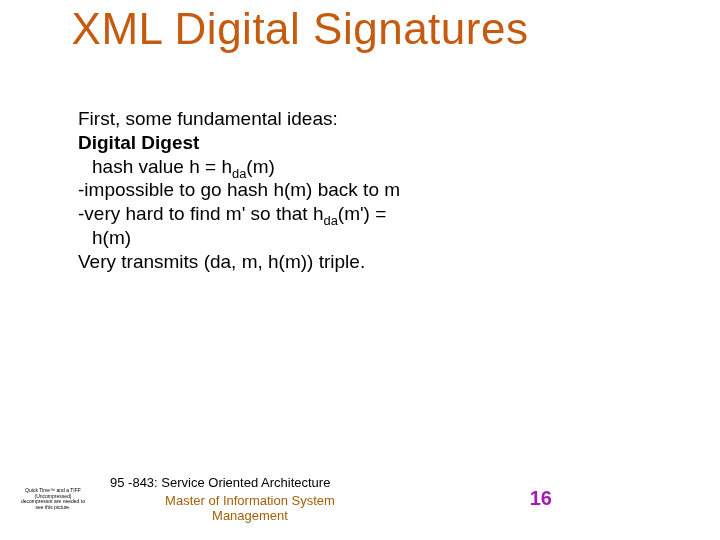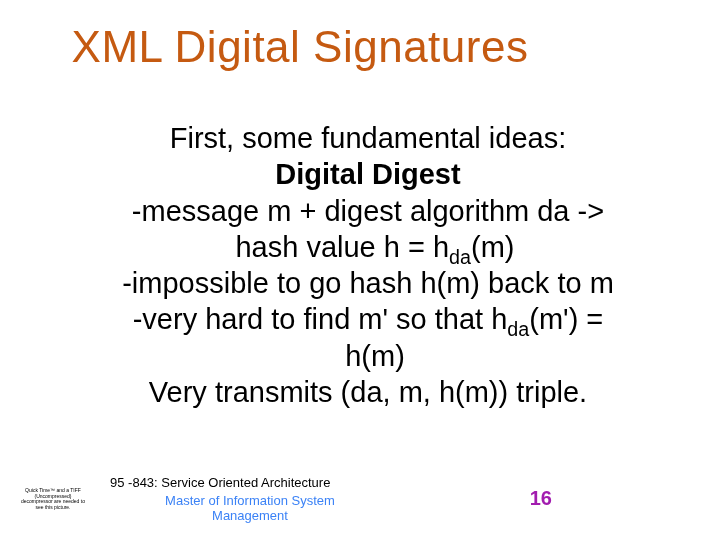--- a/index.html
+++ b/index.html
@@ -14,38 +14,37 @@
     position: relative;
   }
   .slide {
     width: 720px;
     height: 540px;
     position: relative;
     box-sizing: border-box;
   }
   .title {
     position: absolute;
-    top: 22px;
+    top: 4px;
     left: 0;
     width: 600px;
     text-align: center;
     font-size: 44px;
     color: #c55a11;
     font-weight: 400;
     letter-spacing: 0.5px;
   }
   .body {
     position: absolute;
-    top: 120px;
+    top: 107px;
     left: 78px;
     width: 580px;
-    font-size: 29px;
+    font-size: 19px;
     line-height: 1.25;
     color: #000000;
-    text-align: center;
   }
   .body .bold {
     font-weight: 700;
   }
   .body .sub {
     font-size: 0.68em;
     vertical-align: sub;
     line-height: 0;
   }
   .body p {
@@ -70,21 +69,21 @@
     color: #000;
   }
   .footer .subtitle {
     position: absolute;
     left: 140px;
     bottom: 6px;
     width: 220px;
     text-align: center;
     font-family: Arial, sans-serif;
     font-size: 13px;
-    color: #3b82f6;
+    color: #a16207;
     line-height: 1.2;
   }
   .footer .pagenum {
     position: absolute;
     right: 30px;
     bottom: 20px;
     font-size: 20px;
     font-weight: 700;
     color: #a21caf;
   }
@@ -103,21 +102,20 @@
 </head>
 <body>
 
 <div class="slide">
 
   <div class="title">XML Digital Signatures</div>
 
   <div class="body">
     <p>First, some fundamental ideas:</p>
     <p class="bold">Digital Digest</p>
-    <p>-message m + digest algorithm da -&gt;</p>
     <p class="indent">
       <span>hash value h = h</span><span class="sub">da</span><span>(m)</span>
     </p>
     <p>-impossible to go hash h(m) back to m</p>
     <p>
       <span>-very hard to find m' so that h</span><span class="sub">da</span><span>(m') =</span>
     </p>
     <p class="indent">h(m)</p>
     <p>Very transmits (da, m, h(m)) triple.</p>
   </div>

